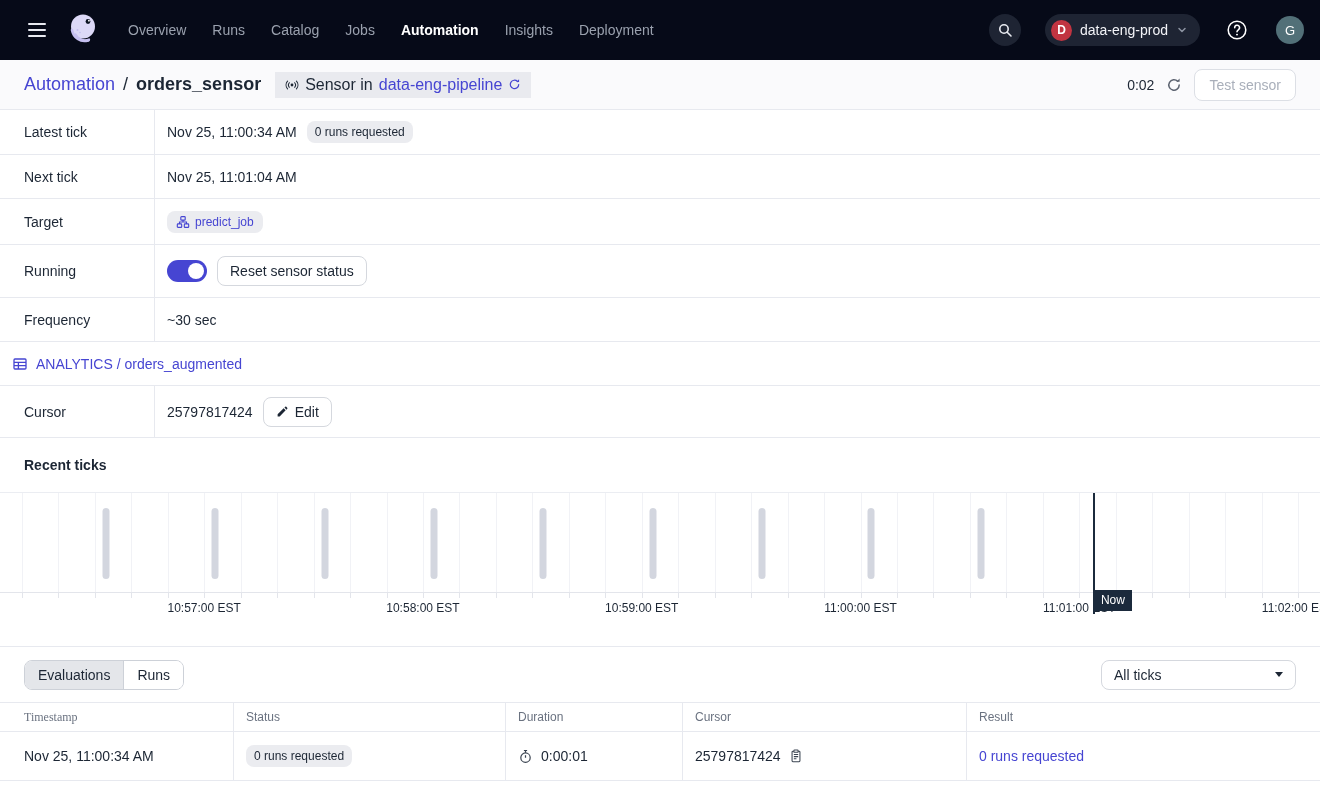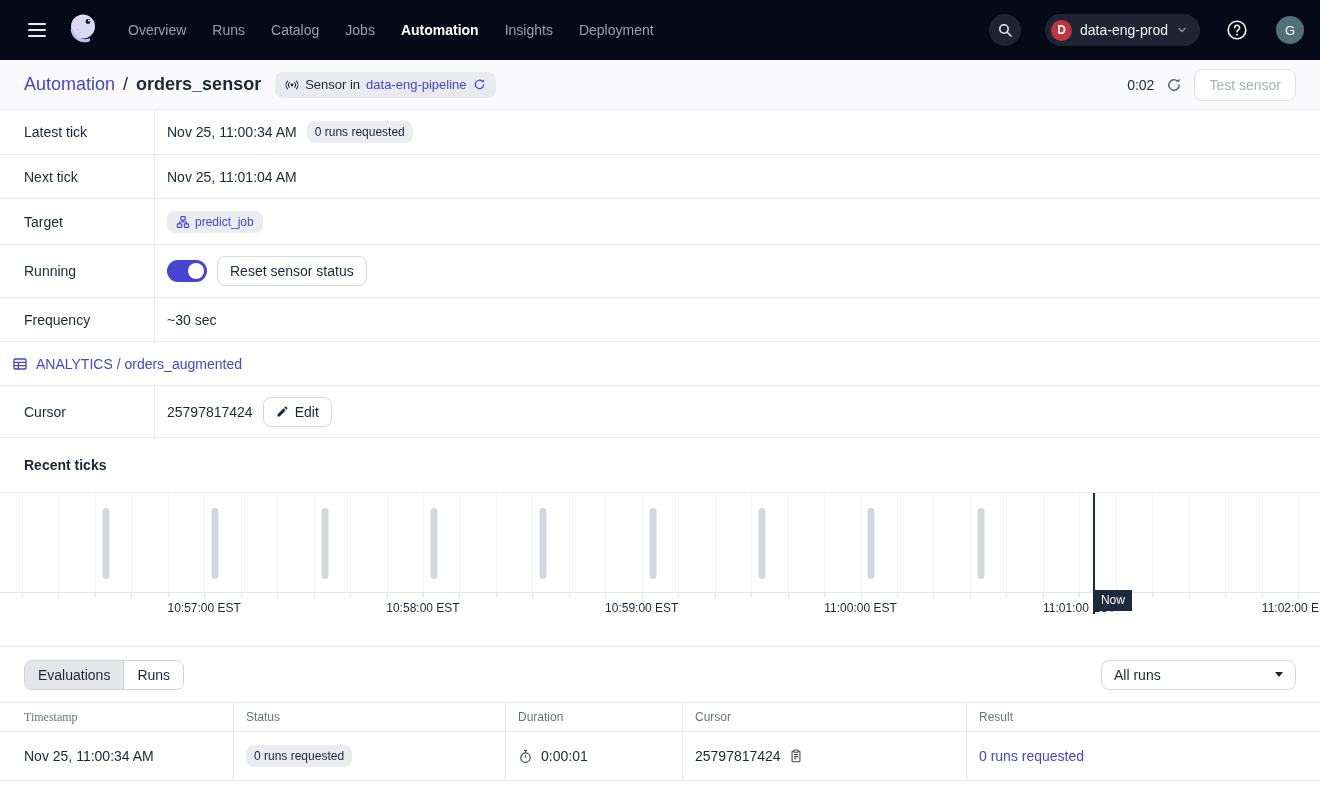--- a/index.html
+++ b/index.html
@@ -21,21 +21,21 @@
   .deploy-label { color:#F2F3F7; font-size:14px; }
   .deploy-caret { color:#8C93A1; display:flex; }
   .help-btn { width:30px; height:30px; display:flex; align-items:center; justify-content:center; cursor:pointer; margin-right:14px; }
   .avatar { width:28px; height:28px; border-radius:50%; background:#527078; color:#fff; font-size:13px; display:flex; align-items:center; justify-content:center; cursor:pointer; }
 
   
   .pagehead { height:50px; background:#FAFAFC; border-bottom:1px solid #E7E9EF; display:flex; align-items:center; padding:0 24px; }
   .crumb-root { font-size:18px; color:#4645D2; cursor:pointer; }
   .crumb-sep { font-size:18px; margin:0 8px; }
   .crumb-title { font-size:18px; font-weight:700; }
-  .sensor-badge { margin-left:14px; height:26px; background:#E9EAEF; border-radius:8px; display:flex; align-items:center; gap:6px; padding:0 10px; font-size:13px; }
+  .sensor-badge { margin-left:14px; height:26px; background:#E9EAEF; border-radius:0; display:flex; align-items:center; gap:6px; padding:0 10px; font-size:16px; }
   .sensor-badge .link { color:#4645D2; cursor:pointer; }
   .sensor-badge .sicon { display:flex; color:#1C2634; }
   .sensor-badge .ricon { display:flex; color:#4645D2; cursor:pointer; }
   .head-right { margin-left:auto; display:flex; align-items:center; gap:12px; }
   .countdown { font-size:14px; }
   .refresh-gray { color:#5C6370; display:flex; cursor:pointer; }
   .btn-disabled { height:32px; padding:0 14px; border:1px solid #DCDFE5; border-radius:8px; background:#fff; color:#A9AFBA; font-size:14px; display:flex; align-items:center; cursor:default; }
 
   
   .detail-row { display:flex; border-bottom:1px solid #E7E9EF; background:#fff; }
@@ -344,21 +344,21 @@
     <div class="now-tag" style="left: 82.8729%;">Now</div>
   </div>
 
 <div class="bottom">
   <div class="controls">
     <div class="seg">
       <span class="seg-item active">Evaluations</span>
       <span class="seg-item">Runs</span>
     </div>
     <div class="select">
-      <span>All runs</span>
+      <span>All ticks</span>
       <span class="caret"></span>
     </div>
   </div>
 
   <div class="grid-cols thead">
     <div class="th">Timestamp</div>
     <div class="th">Status</div>
     <div class="th">Duration</div>
     <div class="th">Cursor</div>
     <div class="th">Result</div>

